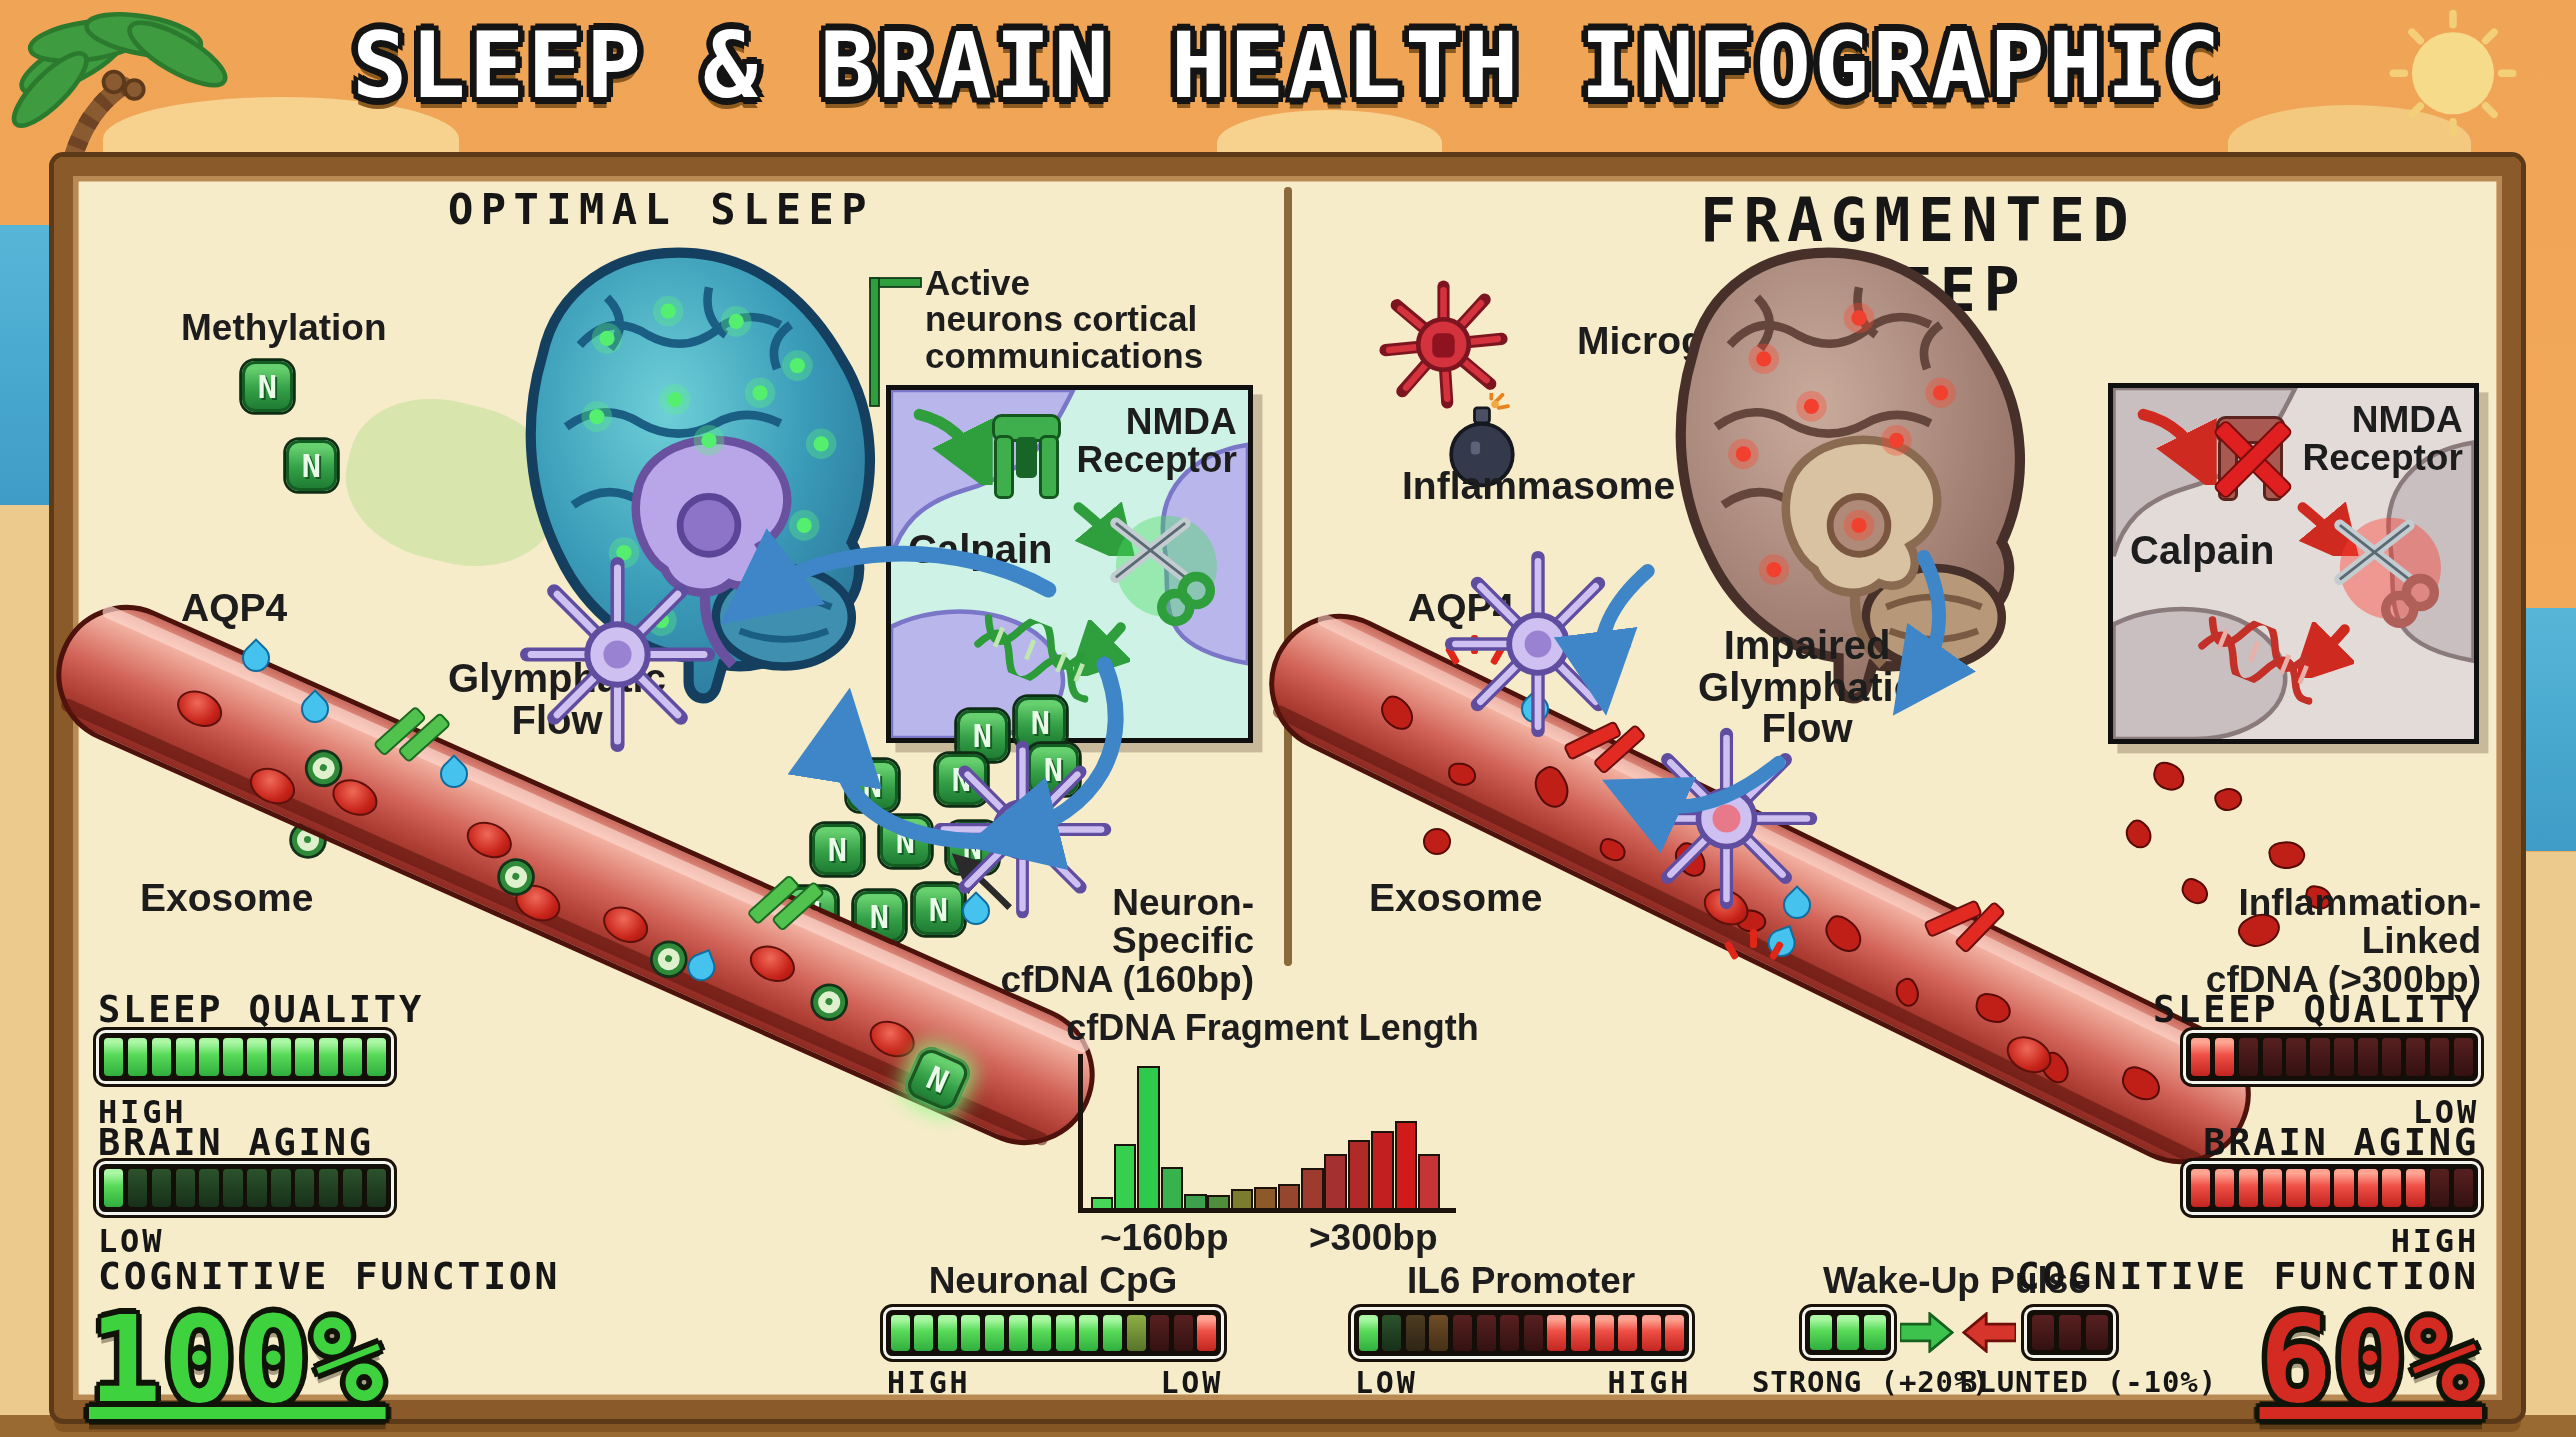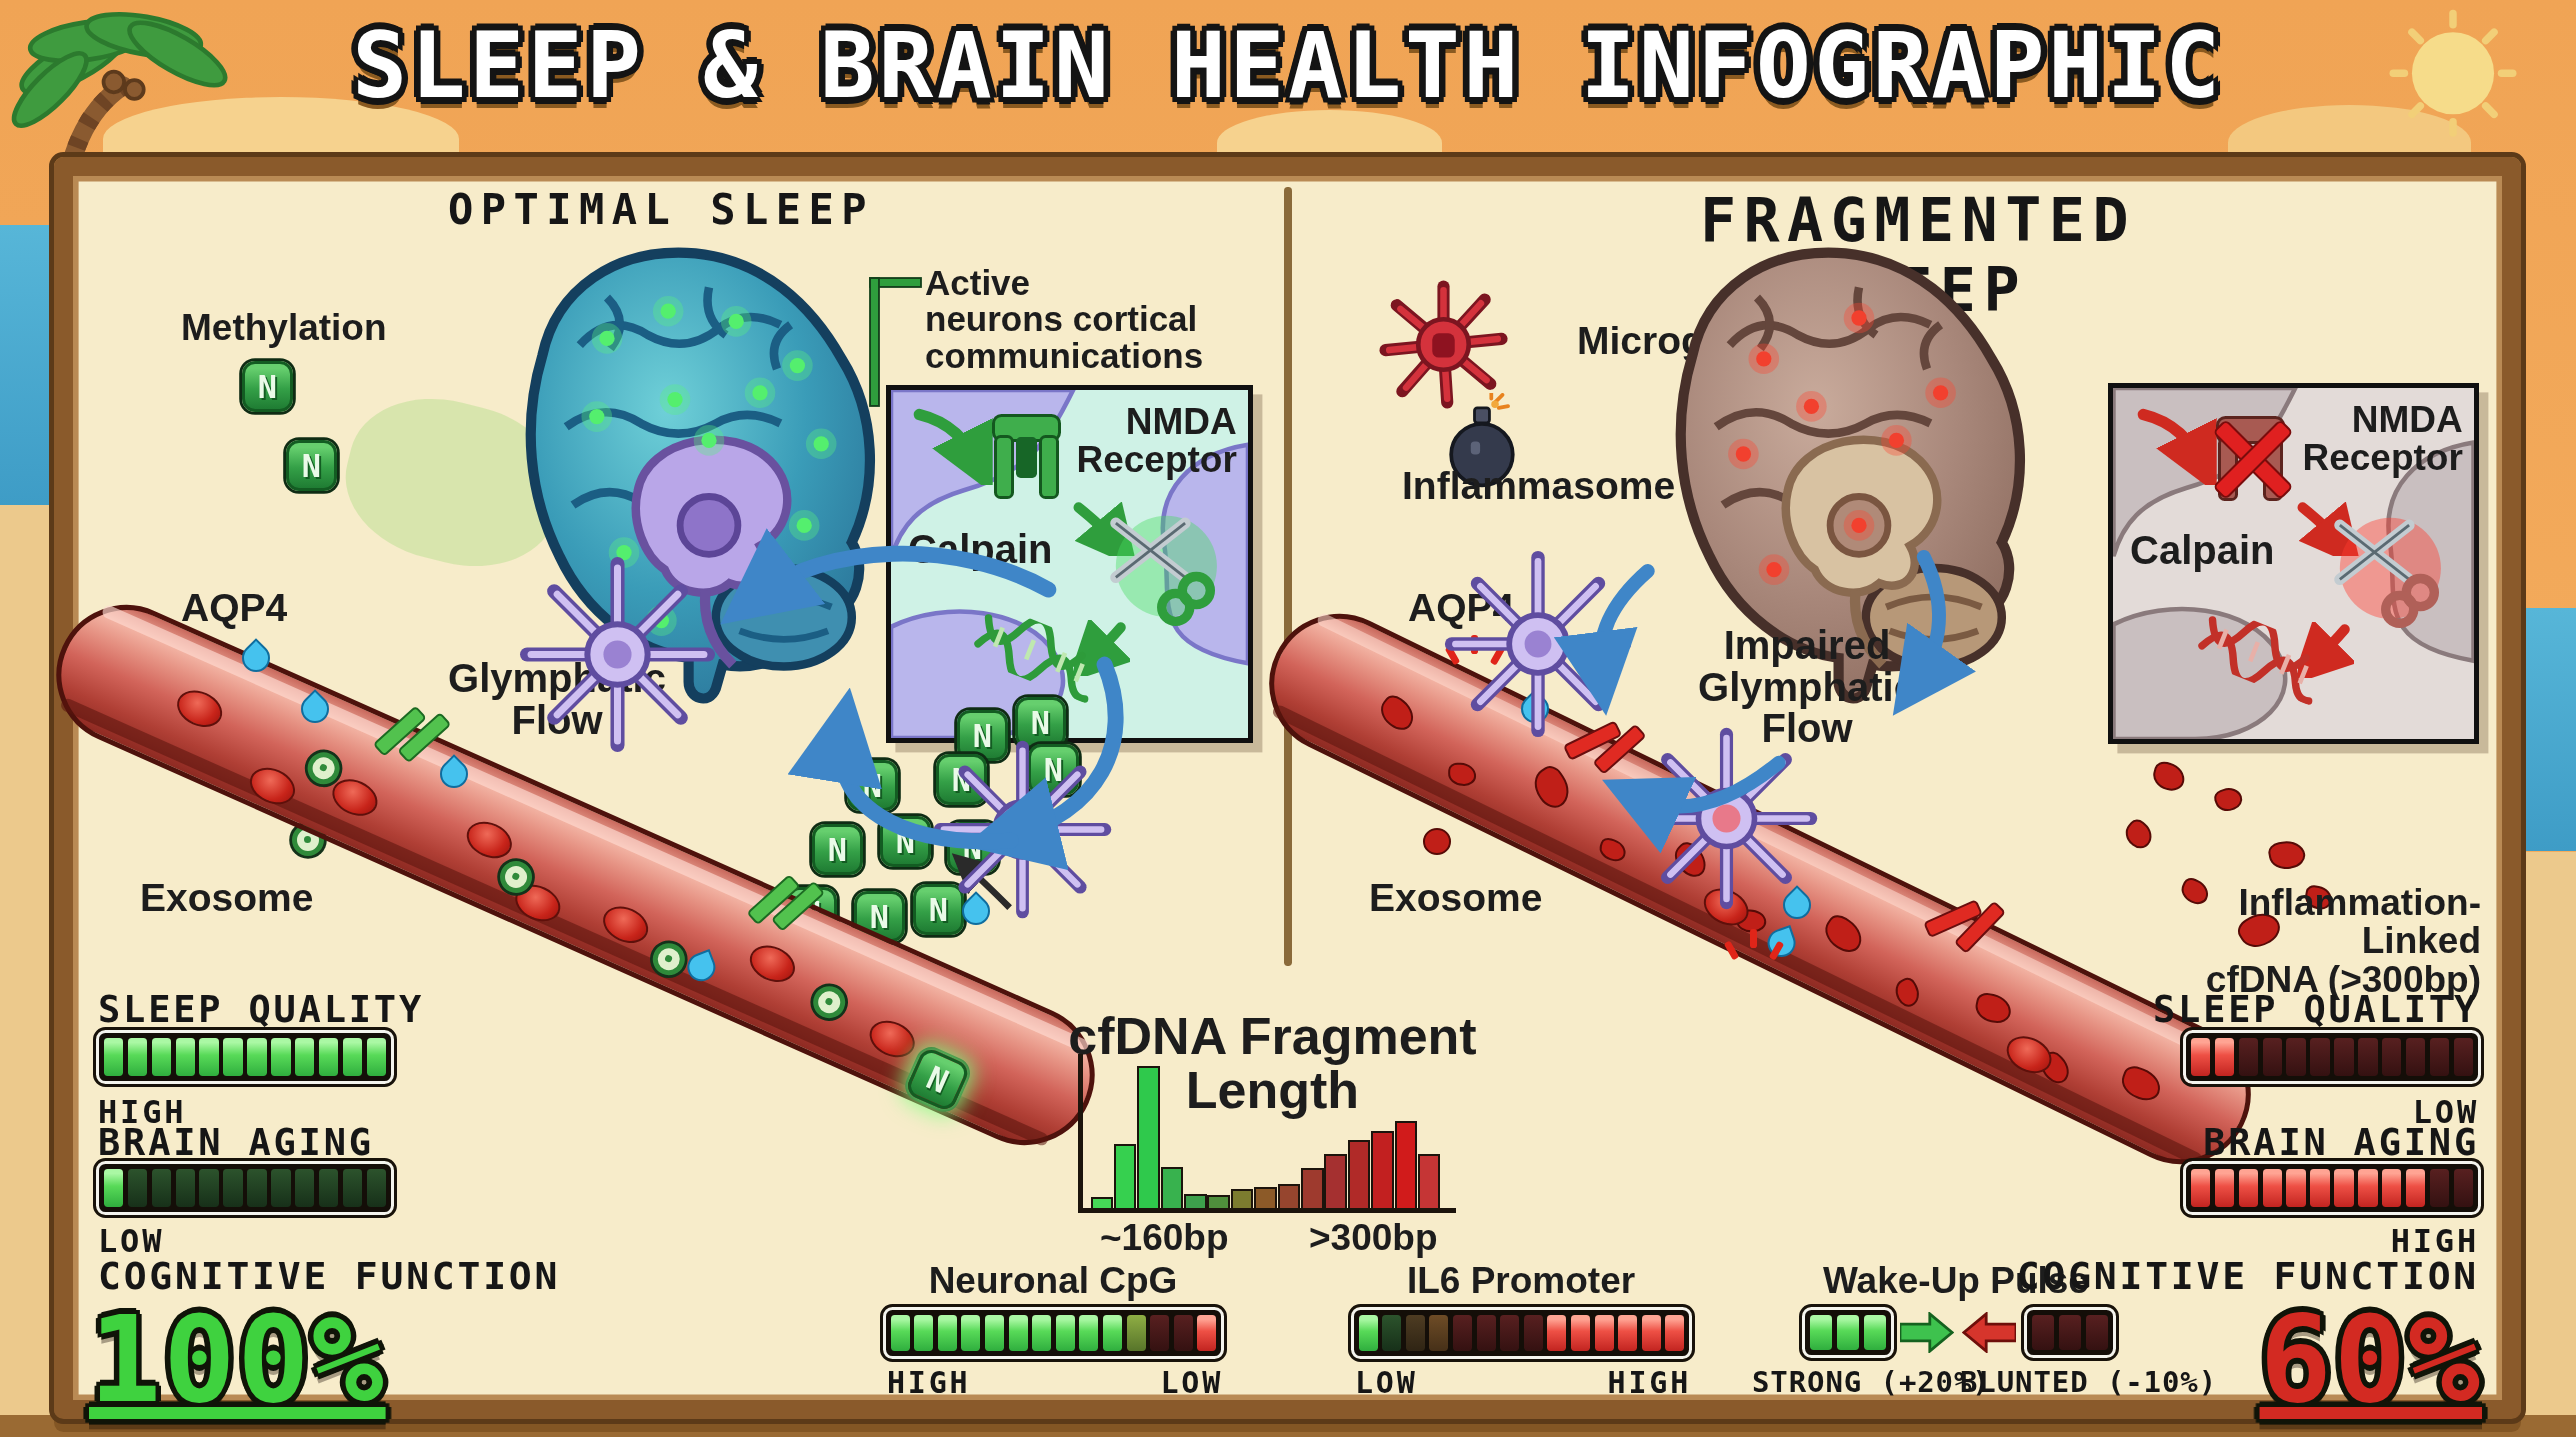--- a/index.html
+++ b/index.html
@@ -288,20 +288,24 @@
     </div>
   <div class="coin" style="left:766px;top:947px;">
       <span>N</span>
     </div>
   <div class="coin" style="left:831px;top:953px;">
       <span>N</span>
     </div>
   <svg class="abs" style="left:944px;top:842px" width="75" height="75" viewBox="0 0 80 80">
     <path d="M70,70 C56,56 42,42 24,26" stroke="#2a2a2a" stroke-width="7" fill="none" marker-end="url(#mk)"></path>
   </svg>
+  <div class="abs lbl" style="left:973px;top:884px;width:281px;text-align:right;font-size:37px;">
+    <div>Neuron-Specific</div>
+    <div>cfDNA (160bp)</div>
+  </div>
 
   <div class="abs lbl" style="left:181px;top:588px;font-size:39px;">AQP4</div>
   <div class="abs lbl" style="left:440px;top:658px;width:234px;text-align:center;font-size:40px;">
     <div>Glymphatic</div>
     <div>Flow</div>
   </div>
   <div class="abs lbl" style="left:140px;top:878px;font-size:39px;">Exosome</div>
   <div class="exo" style="left:292px;top:824px;"></div>
 
   <div class="vessel" style="left:14px;top:805px;width:1123px;height:140px;transform:rotate(24deg);">
@@ -418,21 +422,21 @@
       <span class="seg sg-dg"></span>
       <span class="seg sg-dg"></span>
       <span class="seg sg-dg"></span>
       <span class="seg sg-dg"></span>
       <span class="seg sg-dg"></span>
     </div>
   <div class="abs px-h" style="left:98px;top:1222px;font-size:32px;">LOW</div>
   <div class="abs px-h" style="left:98px;top:1254px;font-size:38px;">COGNITIVE FUNCTION</div>
   <div class="abs bignum" style="left:89px;top:1290px;color:#3fd23f;">100%</div>
 
-  <div class="abs lbl" style="left:1062px;top:1009px;width:421px;text-align:center;font-size:52px;">cfDNA Fragment Length</div>
+  <div class="abs lbl" style="left:1062px;top:1009px;width:421px;text-align:center;font-size:36px;">cfDNA Fragment Length</div>
   <div class="abs" style="left:1078px;top:1054px;width:378px;height:159px;border-left:5.6px solid #1c140c;border-bottom:5.6px solid #1c140c;box-sizing:border-box;">
     <div id="hist-bars" class="hist-bar-wrap" style="position:absolute;left:7.5px;bottom:0;height:100%;">
         <div style="width: 22.5px; margin-right: 0.9px; height: 11.2px; background: rgb(69, 217, 87); border-top: 2.8px solid rgb(28, 20, 12); border-right: 2.8px solid rgb(28, 20, 12); border-bottom: none; border-left: 2.8px solid rgb(28, 20, 12); border-image: initial; box-sizing: border-box;"></div>
         <div style="width: 22.5px; margin-right: 0.9px; height: 64px; background: rgb(54, 208, 79); border-top: 2.8px solid rgb(28, 20, 12); border-right: 2.8px solid rgb(28, 20, 12); border-bottom: none; border-left: 2.8px solid rgb(28, 20, 12); border-image: initial; box-sizing: border-box;"></div>
         <div style="width: 22.5px; margin-right: 0.9px; height: 142px; background: rgb(47, 201, 76); border-top: 2.8px solid rgb(28, 20, 12); border-right: 2.8px solid rgb(28, 20, 12); border-bottom: none; border-left: 2.8px solid rgb(28, 20, 12); border-image: initial; box-sizing: border-box;"></div>
         <div style="width: 22.5px; margin-right: 0.9px; height: 41px; background: rgb(56, 178, 78); border-top: 2.8px solid rgb(28, 20, 12); border-right: 2.8px solid rgb(28, 20, 12); border-bottom: none; border-left: 2.8px solid rgb(28, 20, 12); border-image: initial; box-sizing: border-box;"></div>
         <div style="width: 22.5px; margin-right: 0.9px; height: 14px; background: rgb(61, 160, 76); border-top: 2.8px solid rgb(28, 20, 12); border-right: 2.8px solid rgb(28, 20, 12); border-bottom: none; border-left: 2.8px solid rgb(28, 20, 12); border-image: initial; box-sizing: border-box;"></div>
         <div style="width: 22.5px; margin-right: 0.9px; height: 13px; background: rgb(79, 143, 60); border-top: 2.8px solid rgb(28, 20, 12); border-right: 2.8px solid rgb(28, 20, 12); border-bottom: none; border-left: 2.8px solid rgb(28, 20, 12); border-image: initial; box-sizing: border-box;"></div>
         <div style="width: 22.5px; margin-right: 0.9px; height: 19px; background: rgb(124, 124, 47); border-top: 2.8px solid rgb(28, 20, 12); border-right: 2.8px solid rgb(28, 20, 12); border-bottom: none; border-left: 2.8px solid rgb(28, 20, 12); border-image: initial; box-sizing: border-box;"></div>
         <div style="width: 22.5px; margin-right: 0.9px; height: 21.5px; background: rgb(140, 90, 40); border-top: 2.8px solid rgb(28, 20, 12); border-right: 2.8px solid rgb(28, 20, 12); border-bottom: none; border-left: 2.8px solid rgb(28, 20, 12); border-image: initial; box-sizing: border-box;"></div>

